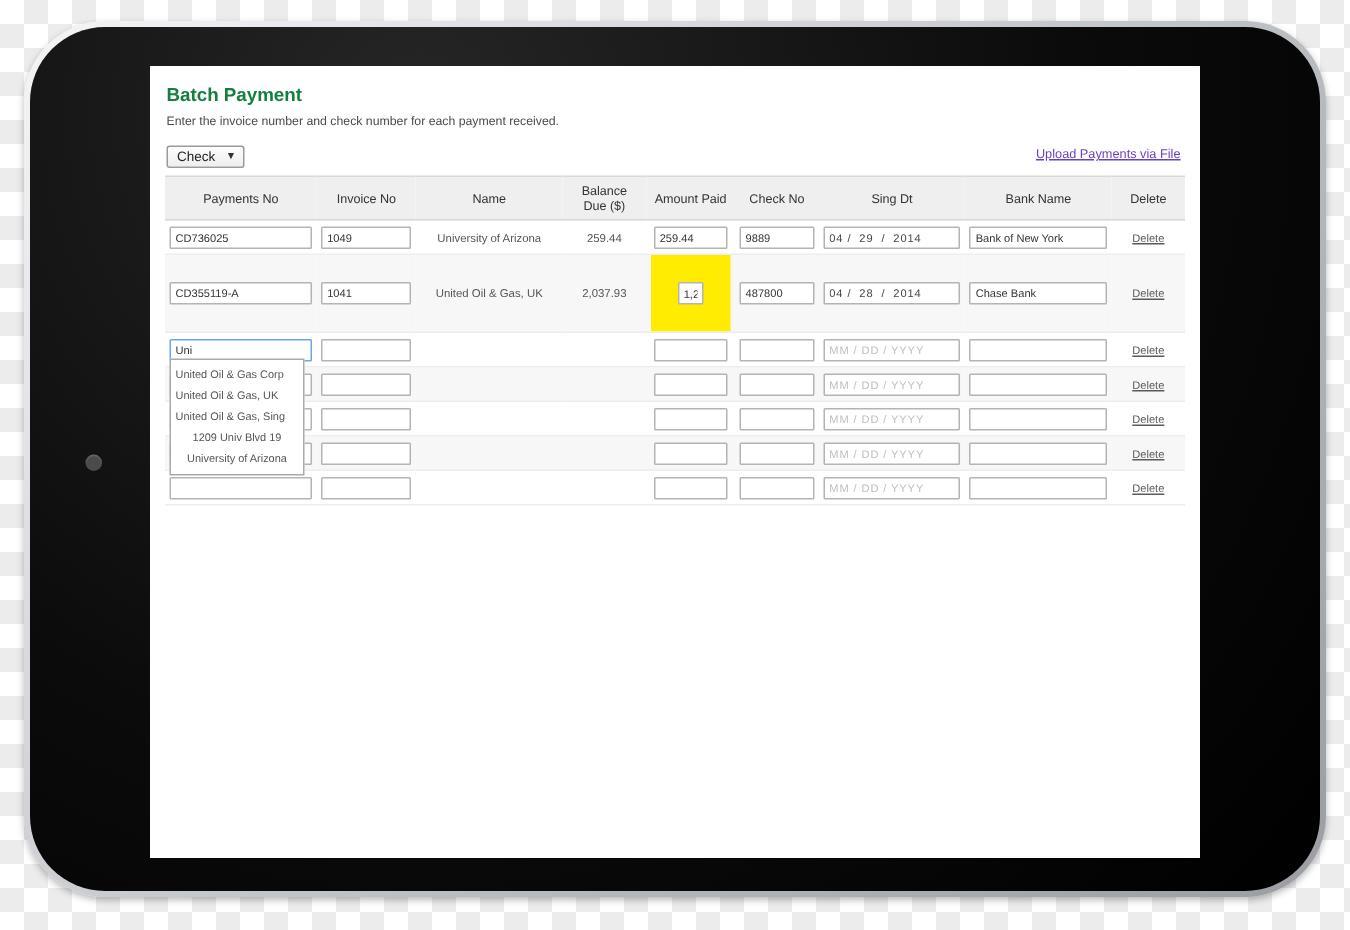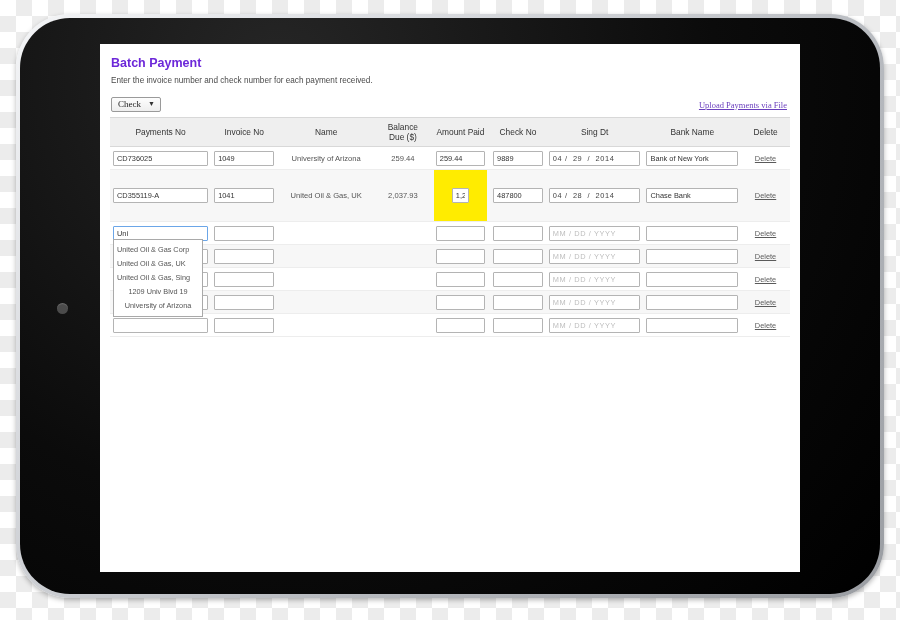--- a/index.html
+++ b/index.html
@@ -81,32 +81,32 @@
   }
   #battery-icon i { flex:1; height: 100%; background:#5ec83c; }
   #battery-icon:after {
     content:""; position:absolute; right:-3px; top:3px;
     width:2px; height:4px; background:#9da1a4; border-radius:0 1px 1px 0;
   }
 
   
   #page { padding: 12px 10px 0 10px; }
   #page-title {
-    color: #6d28d9;
+    color: #15803d;
     font-size: 12.5px; font-weight: bold;
     margin: 0 0 5px 1px;
   }
   .page-desc {
     color: #4a4a4a; font-size: 8.2px;
     line-height: 11px; margin-left: 1px;
   }
 
   #toolbar {
     margin: 11px 0 5px 1px;
-    display: flex; align-items: center; justify-content: space-between; font-family: Liberation Serif, serif;
+    display: flex; align-items: flex-start; justify-content: space-between;
   }
   #payment-type-select {
     display: inline-flex; align-items: center; gap: 7px;
     border: 1px solid #9a9a9a;
     background: linear-gradient(to bottom,#fdfdfd,#eeeeee);
     border-radius: 2px;
     padding: 1px 5px 2px 6px;
     font-size: 9px; color: #222;
     cursor: pointer;
   }

